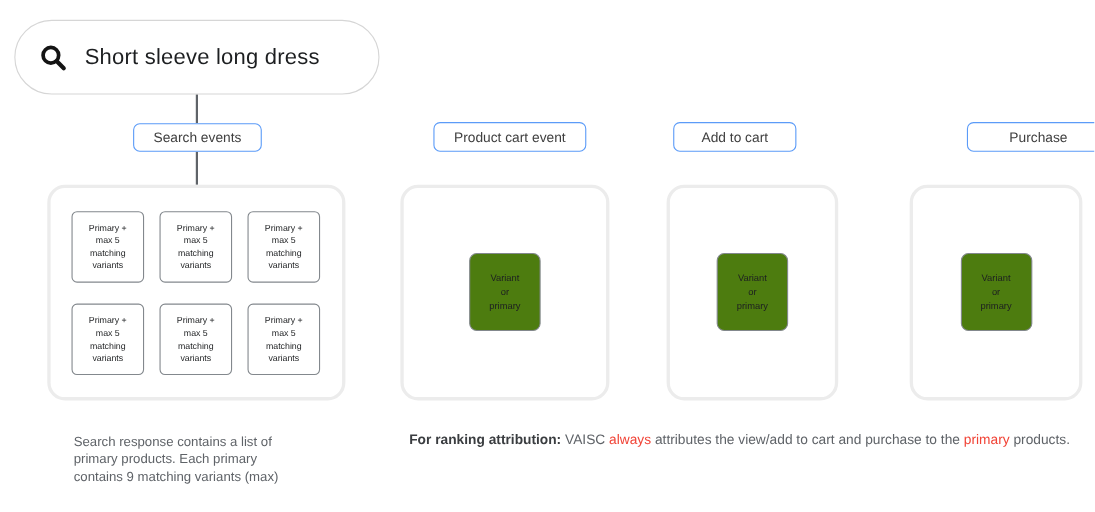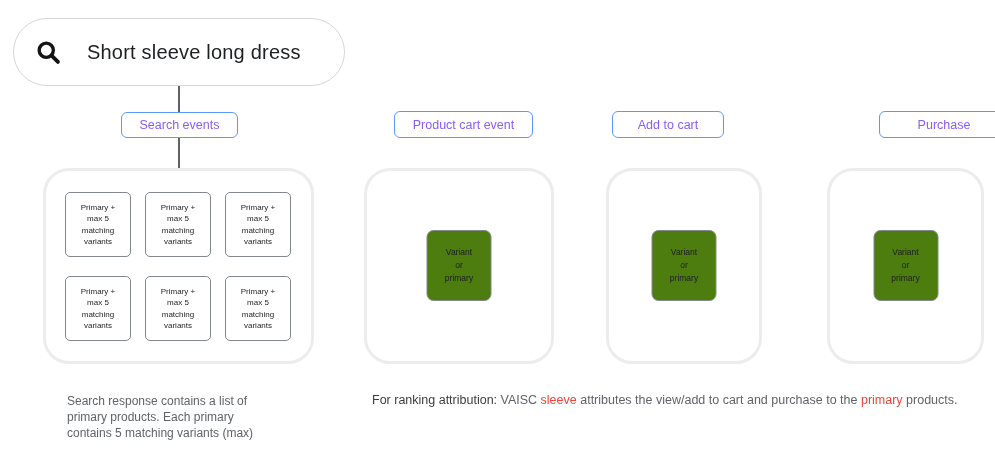--- a/index.html
+++ b/index.html
@@ -21,21 +21,21 @@
     position: absolute;
     left: 13px; top: 18px;
     width: 332px; height: 68px;
     box-sizing: border-box;
     border: 1.5px solid #d6d6d6;
     border-radius: 35px;
     background: #ffffff;
     display: flex;
     align-items: center;
     padding-left: 21px;
-    gap: 25px;
+    gap: 15px;
   }
   .search-query {
     font-size: 20px;
     color: #1d1f21;
     letter-spacing: 0.2px;
     white-space: nowrap;
   }
 
   
   .connector {
@@ -53,37 +53,37 @@
     top: 111px;
     height: 27px;
     box-sizing: border-box;
     background: #ffffff;
     border: 1.5px solid #5b9bf8;
     border-radius: 6px;
     display: flex;
     align-items: center;
     justify-content: center;
     font-size: 12.5px;
-    color: #8b5cf6;
+    color: #404040;
     white-space: nowrap;
     z-index: 2;
   }
   .label-search   { left: 121px; top: 112px; width: 117px; height: 26px; }
   .label-view     { left: 394px; width: 139px; }
   .label-cart     { left: 612px; width: 112px; }
   .label-purchase { left: 879px; width: 130px; }
 
   
   .event-container {
     position: absolute;
     top: 168px;
     height: 196px;
     box-sizing: border-box;
     border: 3px solid #ececec;
-    border-radius: 26px;
+    border-radius: 16px;
     background: #ffffff;
   }
   .cont-search   { left: 43px;  width: 271px; }
   .cont-view     { left: 364px; width: 190px; }
   .cont-cart     { left: 606px; width: 156px; }
   .cont-purchase { left: 827px; width: 157px; }
 
   
   .card-grid {
     position: absolute;
@@ -142,21 +142,21 @@
   }
   .note-line {
     position: absolute;
     left: 372px;
     font-size: 12.5px;
     color: #5f6368;
     white-space: nowrap;
   }
   .note-line-1 { top: 393px; }
   .note-line-2 { top: 416px; }
-  .note-line b { color: #3a3d40; font-weight: normal; }
+  .note-line b { color: #3a3d40; font-weight: bold; }
   .note-line .red { color: #f14336; }
 </style>
 </head>
 <body>
 
 <div class="canvas">
 
   <div class="search-pill">
     <span style="display:flex;">
       <svg width="27" height="27" viewBox="0 0 24 24" aria-hidden="true">
@@ -217,20 +217,20 @@
   </div>
 
   <div class="event-container cont-purchase">
     <div class="variant-card">Variant
 or
 primary</div>
   </div>
 
   <div class="note-left">Search response contains a list of
 primary products. Each primary
-contains 5 matching variants (max)</div>
+contains 9 matching variants (max)</div>
 
   <div class="note-line note-line-1">
-    <b>For ranking attribution:</b><span> VAISC </span><span class="red">sleeve</span><span> attributes the view/add to cart and purchase to the </span><span class="red">primary</span><span> products.</span>
+    <b>For ranking attribution:</b><span> VAISC </span><span class="red">always</span><span> attributes the view/add to cart and purchase to the </span><span class="red">primary</span><span> products.</span>
   </div>
 
 
 </div>
 
 </body></html>

